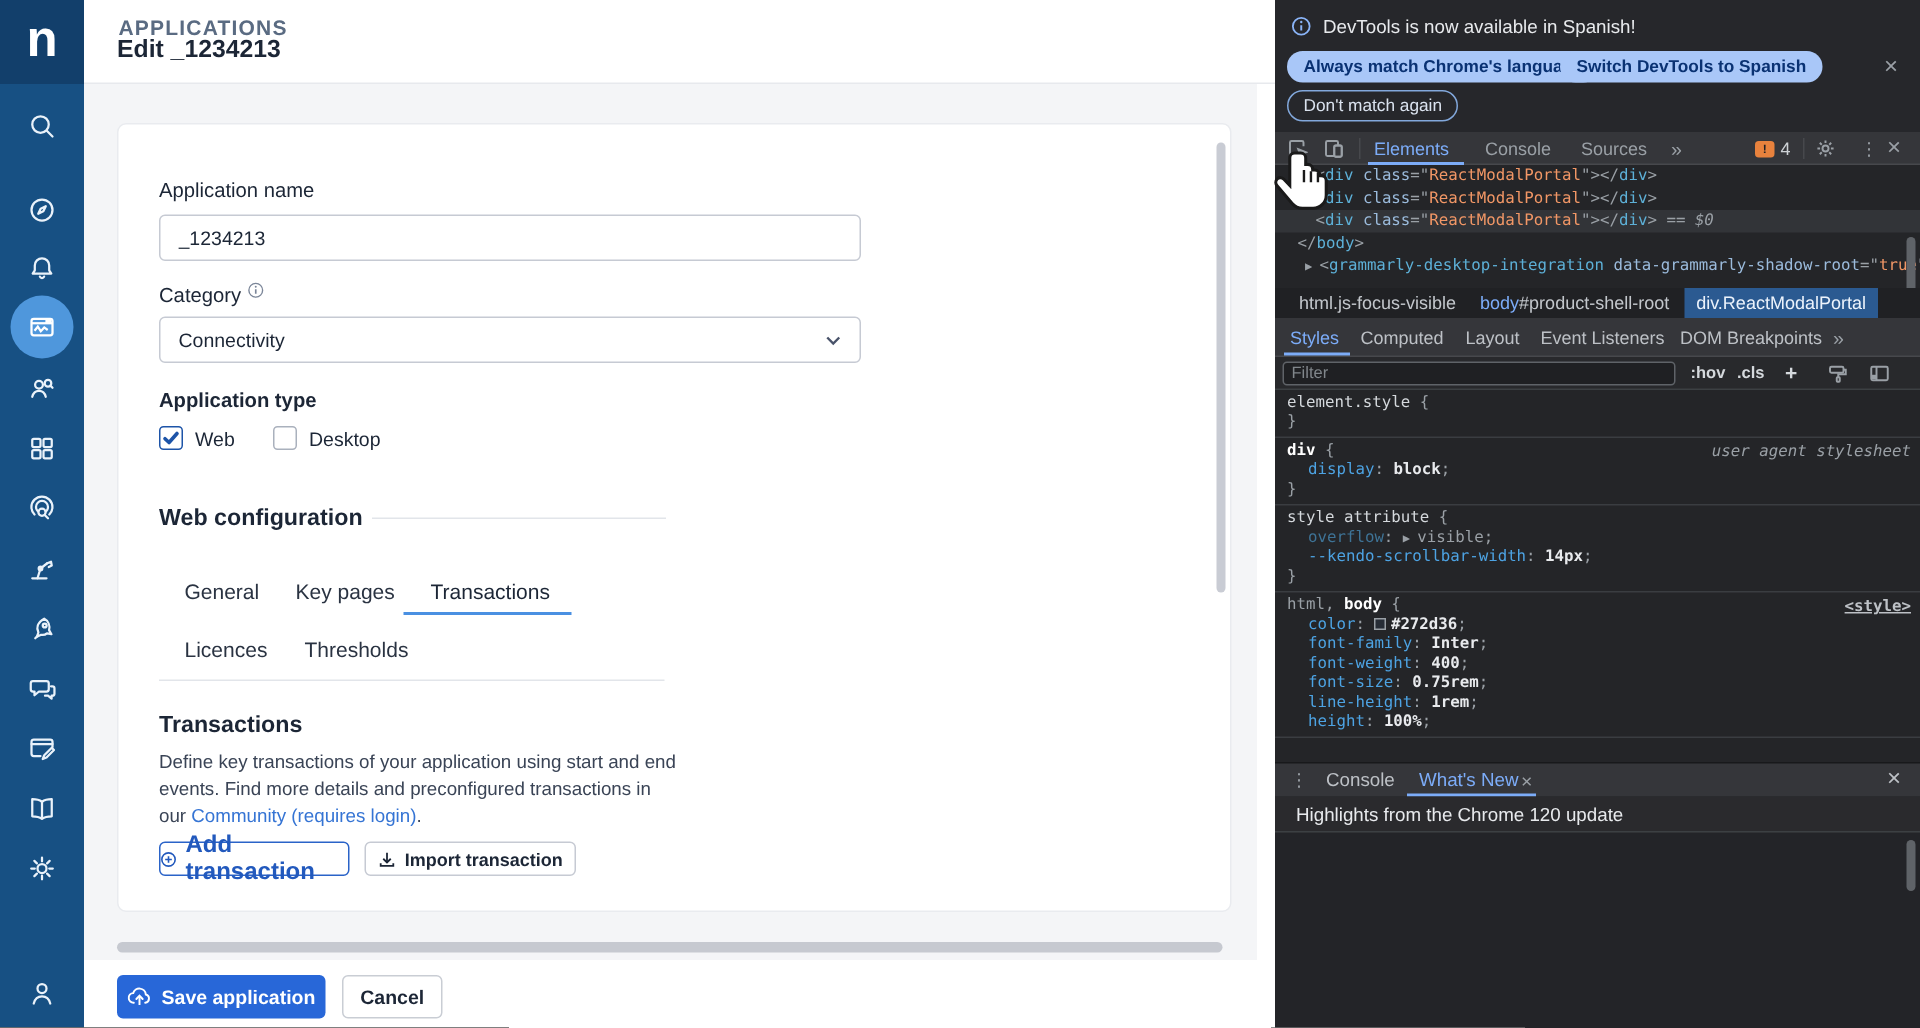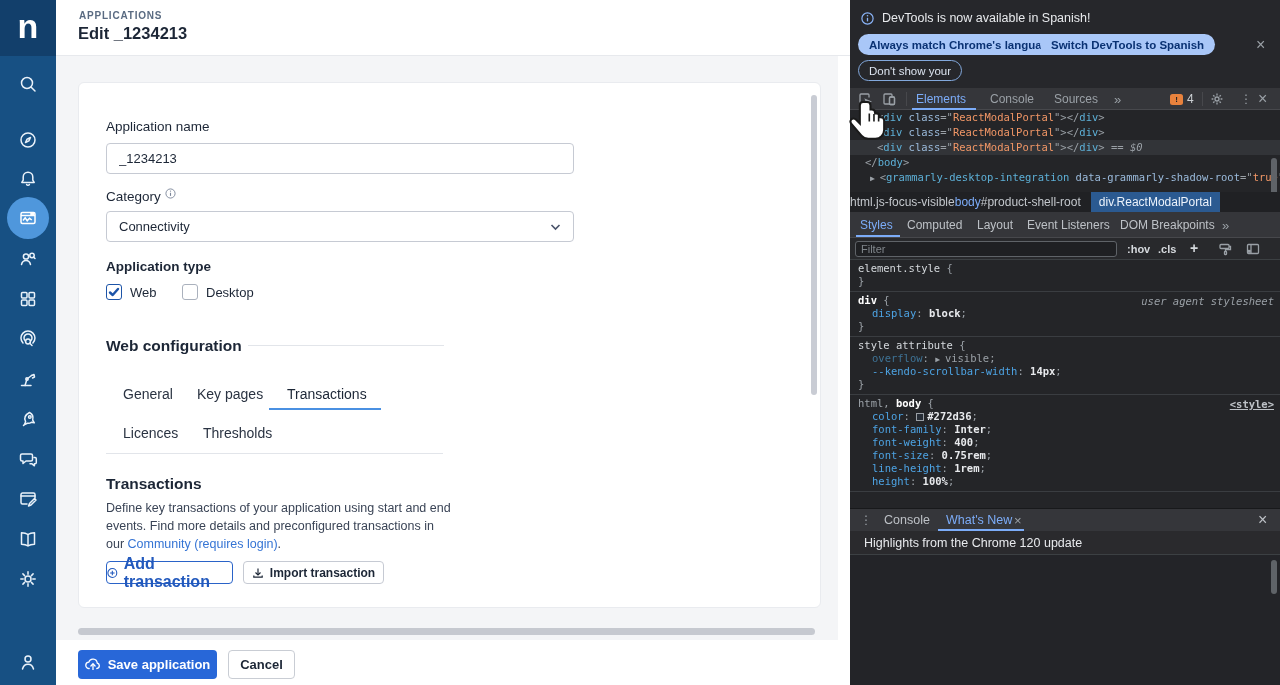--- a/index.html
+++ b/index.html
@@ -12,21 +12,21 @@
   .sidebar{left:0;top:0;width:56px;height:685px;background:#175083;}
   .logo-block{left:0;top:0;width:56px;height:56px;background:#123f6b;color:#fff;
               font-size:34px;font-weight:bold;text-align:center;line-height:52px;}
   .side-icon{left:0;width:56px;height:36px;display:flex;align-items:center;justify-content:center;}
   .side-icon svg{stroke:#eaf2fa;fill:none;stroke-width:1.5;stroke-linecap:round;stroke-linejoin:round;}
   .sel-circle{left:7px;top:197px;width:42px;height:42px;border-radius:50%;background:#4f97dc;
               display:flex;align-items:center;justify-content:center;}
   .sel-circle svg{stroke:#fff;fill:none;stroke-width:1.5;}
 
   .app-header{left:56px;top:0;width:794px;height:56px;background:#fff;border-bottom:1px solid #e7e9ed;}
-  .eyebrow{left:23px;top:10px;font-size:10px;font-weight:700;letter-spacing:.8px;color:#5a6b82;}
+  .eyebrow{left:23px;top:10px;font-size:14px;font-weight:700;letter-spacing:.8px;color:#5a6b82;}
   .page-title{left:22px;top:24px;font-size:16.5px;font-weight:700;color:#1c2636;}
 
   .app-content{left:56px;top:56px;width:794px;height:584px;background:#f4f5f7;}
   .white-strip{left:838px;top:56px;width:12px;height:629px;background:#fff;}
   .card{left:22px;top:26px;width:743px;height:526px;background:#fff;border:1px solid #e9ebef;border-radius:6px;}
 
   .fld-label{font-size:13.5px;color:#1c2636;font-weight:500;}
   .text-input{left:27px;width:468px;height:31px;border:1px solid #c6cad3;border-radius:4px;
               font-size:13px;color:#1c2636;padding:0 12px;font-family:"Liberation Sans",sans-serif;background:#fff;}
   .select{left:27px;width:468px;height:31px;border:1px solid #c6cad3;border-radius:4px;background:#fff;
@@ -80,21 +80,21 @@
   .code-row{position:relative;height:15px;line-height:15px;font-family:"DejaVu Sans Mono",monospace;
         font-size:10.5px;white-space:pre;}
   .code-row.selected{background:#323438;}
   .c-p{color:#9aa0a6;} .c-t{color:#5db0d7;} .c-n{color:#9bbbdc;} .c-v{color:#f29766;}
   .c-d{color:#9aa0a6;font-style:italic;}
   .c-exp{color:#9aa0a6;font-size:8px;}
   .dt-scroll{width:6px;border-radius:3px;background:#5f6368;}
 
   .dt-crumbs{left:0;top:192px;width:430px;height:20px;background:#202124;font-size:12px;
         display:flex;align-items:center;}
-  .crumb{margin-left:0;color:#c3c7cc;white-space:nowrap;}
+  .crumb{margin-left:16px;color:#c3c7cc;white-space:nowrap;}
   .crumb .tagb{color:#7cacf8;}
   .crumb.sel{background:#2b5a91;color:#ecf3fc;height:20px;display:flex;align-items:center;
         padding:0 8px;margin-left:10px;}
 
   .dt-styletabs{left:0;top:212px;width:430px;height:26px;background:#35363a;border-bottom:1px solid #47484c;}
   .dt-filterrow{left:0;top:238px;width:430px;height:22px;background:#28292c;border-bottom:1px solid #3c4043;}
   .filter-input{left:5px;top:3px;width:262px;height:16px;background:#1f2023;border:1px solid #5f6368;
         border-radius:3px;color:#c8ccd2;font-size:11px;padding:0 5px;font-family:"Liberation Sans",sans-serif;}
   .filter-input::placeholder{color:#80868b;}
   .mini-lbl{font-size:11px;font-weight:600;color:#d5d9dd;}
@@ -322,21 +322,21 @@
     <div class="abs dt-infobar">
       <span class="abs" style="left:11px;top:11px;"><svg width="13" height="13" viewBox="0 0 13 13">
             <circle cx="6.5" cy="6.5" r="5.6" fill="none" stroke="#8ab4f8" stroke-width="1.2"></circle>
             <line x1="6.5" y1="5.8" x2="6.5" y2="9.4" stroke="#8ab4f8" stroke-width="1.3"></line>
             <circle cx="6.5" cy="3.7" r=".8" fill="#8ab4f8"></circle>
           </svg></span>
       <span class="abs dt-msg" style="left:32px;top:11px;">DevTools is now available in Spanish!</span>
       <span class="abs pill" style="left:8px;top:34px;">Always match Chrome's language</span>
       <span class="abs pill" style="left:190px;top:34px;">Switch DevTools to Spanish</span>
       <span class="abs dt-x" style="left:406px;top:38px;">×</span>
-      <span class="abs pill-outline" style="left:8px;top:60px;">Don't show your</span>
+      <span class="abs pill-outline" style="left:8px;top:60px;">Don't match again</span>
     </div>
 
     <div class="abs dt-toolbar">
       <span class="abs tool-ic" style="left:8px;top:4px;"><svg width="14" height="14" viewBox="0 0 14 14">
             <path d="M11 5.5V3a1 1 0 0 0-1-1H3a1 1 0 0 0-1 1v7a1 1 0 0 0 1 1h2.5"></path>
             <path d="M7.5 7.5l5 2-2.2.9-.9 2.2z" fill="#9aa0a6"></path>
           </svg></span>
       <span class="abs tool-ic" style="left:32px;top:4px;"><svg width="14" height="14" viewBox="0 0 14 14">
             <rect x="2" y="2" width="8" height="10" rx="1"></rect>
             <rect x="7.5" y="5" width="5" height="7.5" rx="1" fill="#35363a"></rect>

